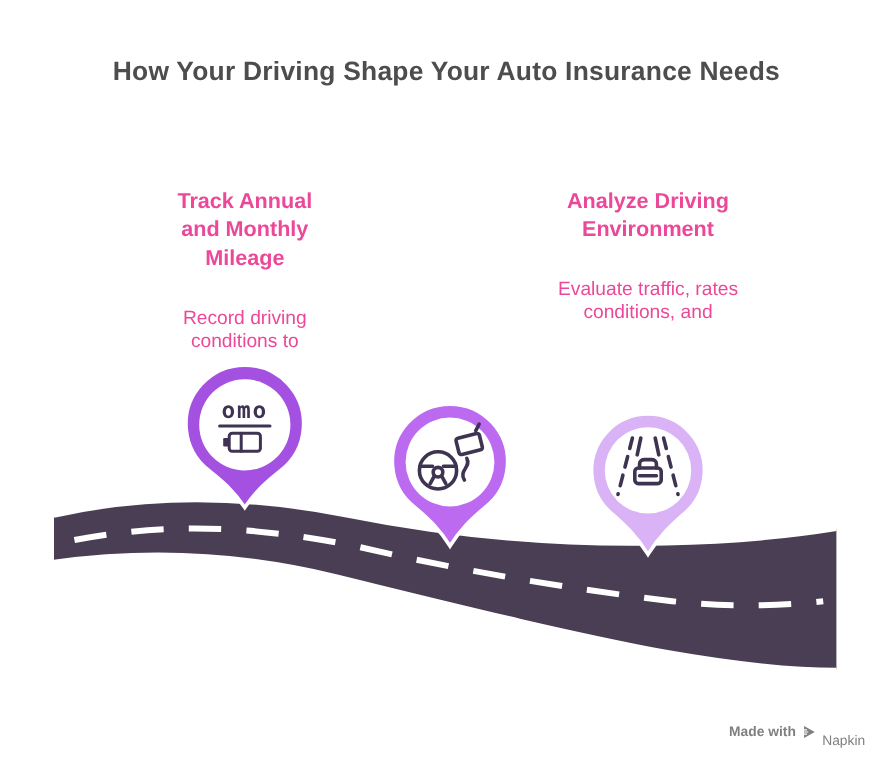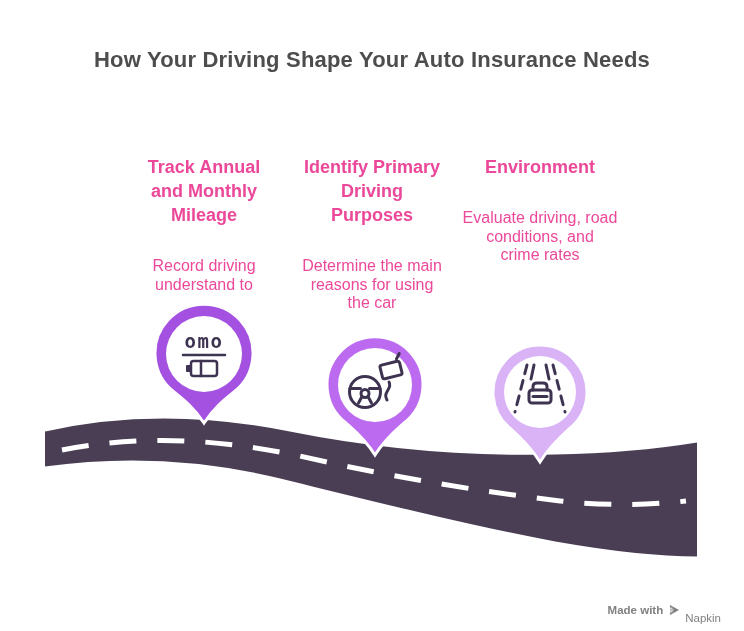--- a/index.html
+++ b/index.html
@@ -31,45 +31,33 @@
   <h1 class="title">How Your Driving Shape Your Auto Insurance Needs</h1>
 
   <div class="col col1">
     <div class="heading">
       <div>Track Annual</div>
       <div>and Monthly</div>
       <div>Mileage</div>
     </div>
     <div class="bodytxt">
       <div>Record driving</div>
-      <div>understand to</div>
+      <div>conditions to</div>
     </div>
   </div>
 
-  <div class="col col2">
-    <div class="heading">
-      <div>Identify Primary</div>
-      <div>Driving</div>
-      <div>Purposes</div>
-    </div>
-    <div class="bodytxt">
-      <div>Determine the main</div>
-      <div>reasons for using</div>
-      <div>the car</div>
-    </div>
-  </div>
 
   <div class="col col3">
     <div class="heading">
+      <div>Analyze Driving</div>
       <div>Environment</div>
     </div>
     <div class="bodytxt">
-      <div>Evaluate driving, road</div>
+      <div>Evaluate traffic, rates</div>
       <div>conditions, and</div>
-      <div>crime rates</div>
     </div>
   </div>
 
   <svg class="illustration" width="744" height="631" viewBox="0 0 744 631">
 
     <path d="M45,430 C120,413 200,412 290,430 C380,448 470,455 555,453
              C610,452 660,447 697,441 L697,558
              C663,558 612,553 555,543 C465,526 370,502 280,480
              C190,458 110,459 45,468 Z" fill="#4a3e55"></path>
 

